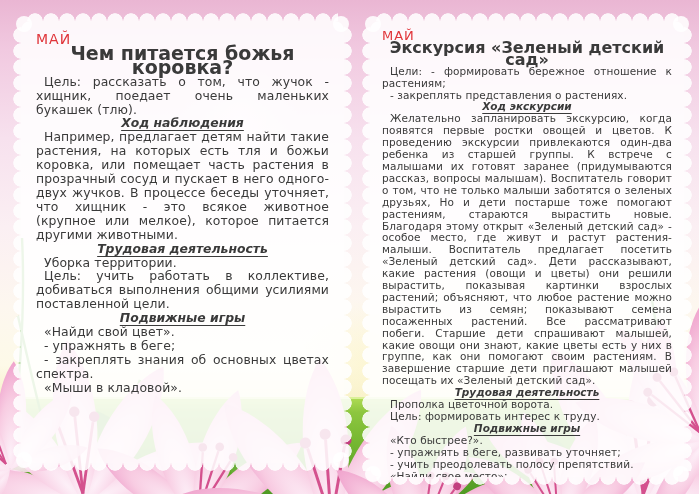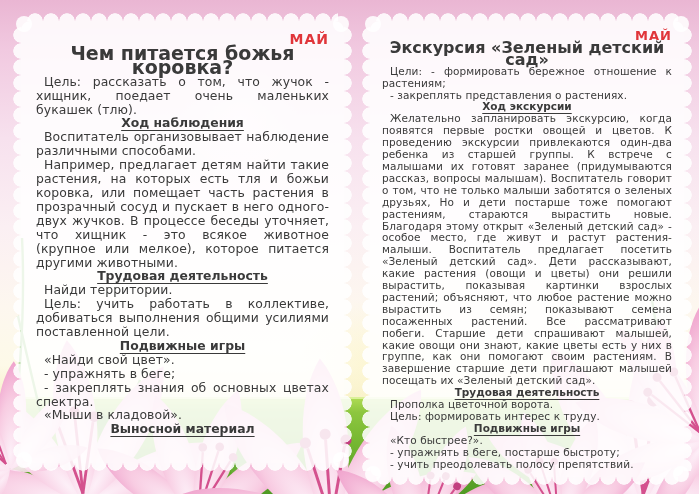--- a/index.html
+++ b/index.html
@@ -30,25 +30,25 @@
   .dot{position:absolute;width:16px;height:16px;border-radius:50%;background:var(--c);}
   .dot-tl{left:-5px;top:-5px;} .dot-tr{right:-5px;top:-5px;}
   .dot-bl{left:-5px;bottom:-5px;} .dot-br{right:-5px;bottom:-5px;}
 
   .card-left{left:21px;top:21px;width:323px;height:442px;}
   .card-right{left:370px;top:21px;width:314px;height:456px;}
 
   .content{position:relative;height:100%;box-sizing:border-box;overflow:hidden;color:#3a3a3a;}
   .card-left .content{padding:12px 15px 8px;font-size:12.4px;line-height:13.9px;}
   .card-right .content{padding:9px 12px 6px;font-size:10.5px;line-height:11.9px;}
-  .month{text-align:right;font-weight:bold;letter-spacing:1px;}
+  .month{text-align:left;font-weight:normal;letter-spacing:1px;}
   .card-left .month{font-size:14px;} .card-right .month{font-size:13px;}
   .ttl{text-align:center;font-weight:bold;}
   .card-left .ttl{font-size:19px;} .card-right .ttl{font-size:16px;}
-  .h{text-align:center;font-weight:bold;margin:0;}
+  .h{text-align:center;font-weight:bold;margin:0;font-style:italic;}
   .u{text-decoration:underline;text-decoration-thickness:1.4px;text-underline-offset:2.5px;}
   .content p{margin:0;text-align:justify;text-indent:8px;letter-spacing:.1px;}
 </style>
 </head>
 <body>
 
 <div class="page">
 
   <div class="glow glow1"></div>
   <div class="glow glow2"></div>
@@ -120,31 +120,29 @@
     <div class="dot dot-tl"></div>
     <div class="dot dot-tr"></div>
     <div class="dot dot-bl"></div>
     <div class="dot dot-br"></div>
     <div class="card-inner"></div>
     <div class="content">
       <div class="month" style="color:#e0353a">МАЙ</div>
       <div class="ttl">Чем питается божья коровка?</div>
       <p>Цель: рассказать о том, что жучок - хищник, поедает очень маленьких букашек (тлю).</p>
       <div class="h"><span class="u">Ход наблюдения</span></div>
-      <p>Воспитатель организовывает наблюдение различными способами.</p>
       <p>Например, предлагает детям найти такие растения, на которых есть тля и божьи коровка, или помещает часть растения в прозрачный сосуд и пускает в него одного-двух жучков. В процессе беседы уточняет, что хищник - это всякое животное (крупное или мелкое), которое питается другими животными.</p>
       <div class="h"><span class="u">Трудовая деятельность</span></div>
-      <p>Найди территории.</p>
+      <p>Уборка территории.</p>
       <p>Цель: учить работать в коллективе, добиваться выполнения общими усилиями поставленной цели.</p>
       <div class="h"><span class="u">Подвижные игры</span></div>
       <p>«Найди свой цвет».</p>
       <p>- упражнять в беге;</p>
       <p>- закреплять знания об основных цветах спектра.</p>
       <p>«Мыши в кладовой».</p>
-      <div class="h"><span class="u">Выносной материал</span></div>
     </div>
   </div>
 
   <div class="card card-right">
     <div class="sc sc-t"></div>
     <div class="sc sc-b"></div>
     <div class="sc sc-l"></div>
     <div class="sc sc-r"></div>
     <div class="dot dot-tl"></div>
     <div class="dot dot-tr"></div>
@@ -156,19 +154,20 @@
       <div class="ttl">Экскурсия «Зеленый детский сад»</div>
       <p>Цели: - формировать бережное отношение к растениям;</p>
       <p>- закреплять представления о растениях.</p>
       <div class="h"><span class="u">Ход экскурсии</span></div>
       <p>Желательно запланировать экскурсию, когда появятся первые ростки овощей и цветов. К проведению экскурсии привлекаются один-два ребенка из старшей группы. К встрече с малышами их готовят заранее (придумываются рассказ, вопросы малышам). Воспитатель говорит о том, что не только малыши заботятся о зеленых друзьях, Но и дети постарше тоже помогают растениям, стараются вырастить новые. Благодаря этому открыт «Зеленый детский сад» - особое место, где живут и растут растения-малыши. Воспитатель предлагает посетить «Зеленый детский сад». Дети рассказывают, какие растения (овощи и цветы) они решили вырастить, показывая картинки взрослых растений; объясняют, что любое растение можно вырастить из семян; показывают семена посаженных растений. Все рассматривают побеги. Старшие дети спрашивают малышей, какие овощи они знают, какие цветы есть у них в группе, как они помогают своим растениям. В завершение старшие дети приглашают малышей посещать их «Зеленый детский сад».</p>
       <div class="h"><span class="u">Трудовая деятельность</span></div>
       <p>Прополка цветочной ворота.</p>
       <p>Цель: формировать интерес к труду.</p>
       <div class="h"><span class="u">Подвижные игры</span></div>
       <p>«Кто быстрее?».</p>
-      <p>- упражнять в беге, постарше быстроту;</p>
+      <p>- упражнять в беге, развивать уточняет;</p>
       <p>- учить преодолевать полосу препятствий.</p>
+      <p>«Найди свое место»;</p>
 
     </div>
   </div>
 
 </div>
 
 </body></html>

